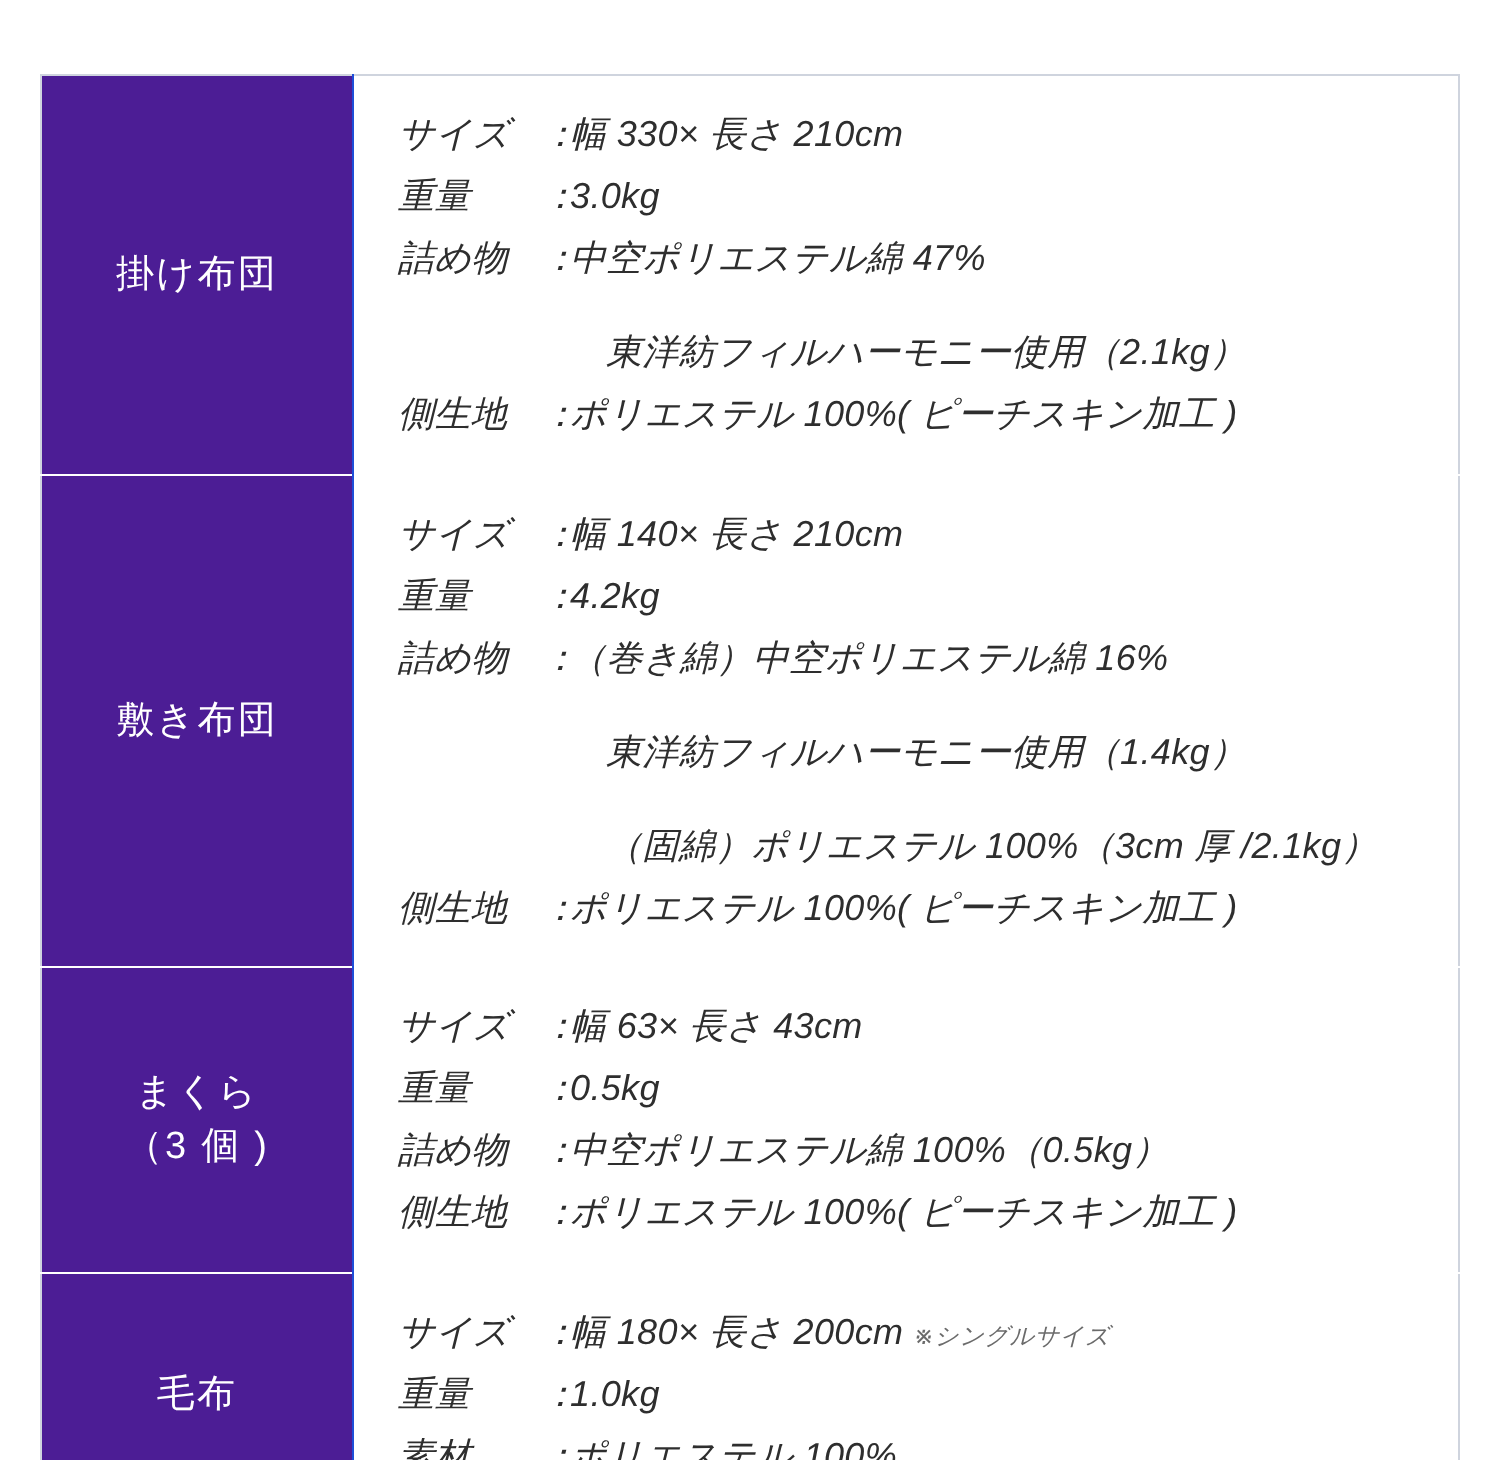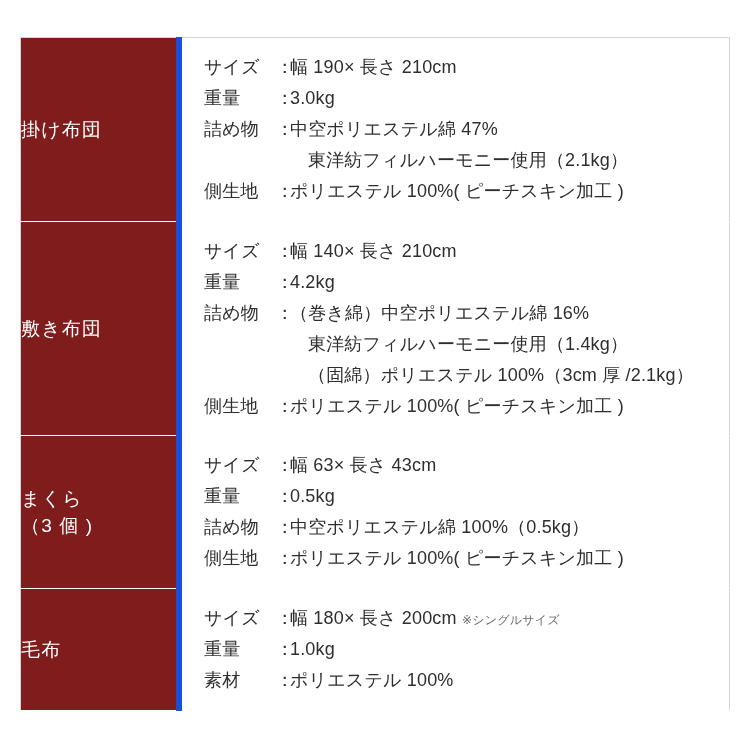--- a/index.html
+++ b/index.html
@@ -32,33 +32,35 @@
     border: 1px solid #cfd4de;
   }
 
   td {
     padding: 0;
     vertical-align: middle;
   }
 
   td.label-cell {
     width: 155px;
-    background: #7f1d1d;
+    background: #4c1d95;
     color: #ffffff;
+    text-align: center;
     font-size: 19px;
     line-height: 1.45;
     letter-spacing: 0.06em;
     font-weight: 400;
     padding: 4px 0;
   }
 
   td.body-cell {
     background: #ffffff;
     padding: 14px 14px 14px 22px;
-    border-left: 6px solid #1d4ed8;
+    border-left: 1px solid #1d4ed8;
+    font-style: italic;
   }
 
   .spec-line {
     display: flex;
     align-items: baseline;
     font-size: 18px;
     line-height: 1.72;
     letter-spacing: 0.01em;
     color: #2e2e2e;
     white-space: nowrap;
@@ -85,35 +87,36 @@
   }
 
   .spec-val .note {
     font-size: 12px;
     color: #6b6b6b;
     letter-spacing: 0.02em;
   }
 
   .indent {
     padding-left: 18px;
+    margin-top: 16px;
   }
 </style>
 </head>
 <body>
 
 <table class="spec-table">
   <tbody>
     <tr class="spec-row-outer">
       <td class="label-cell">
         <span>掛け布団</span>
       </td>
       <td class="body-cell">
         <div class="spec-line">
           <span class="spec-key">サイズ</span>
-          <span class="spec-val">幅 190× 長さ 210cm</span>
+          <span class="spec-val">幅 330× 長さ 210cm</span>
         </div>
         <div class="spec-line">
           <span class="spec-key">重量</span>
           <span class="spec-val">3.0kg</span>
         </div>
         <div class="spec-line">
           <span class="spec-key">詰め物</span>
           <span class="spec-val">中空ポリエステル綿 47%</span>
         </div>
         <div class="spec-line">

